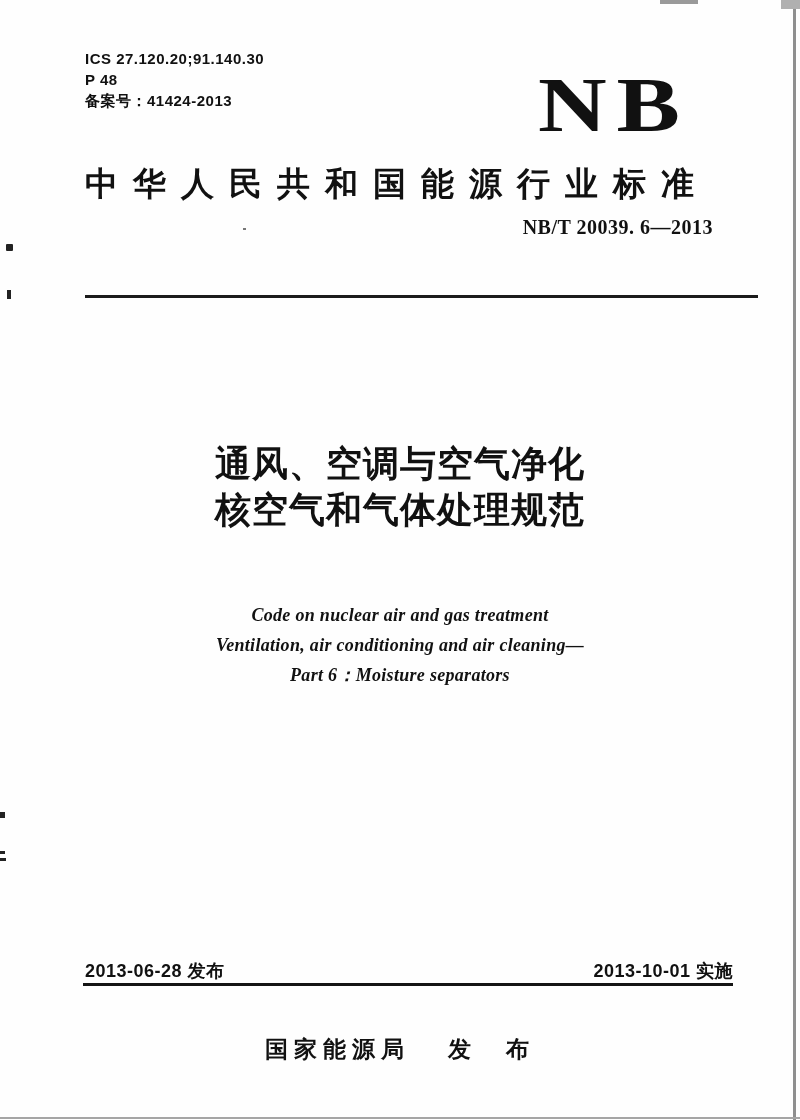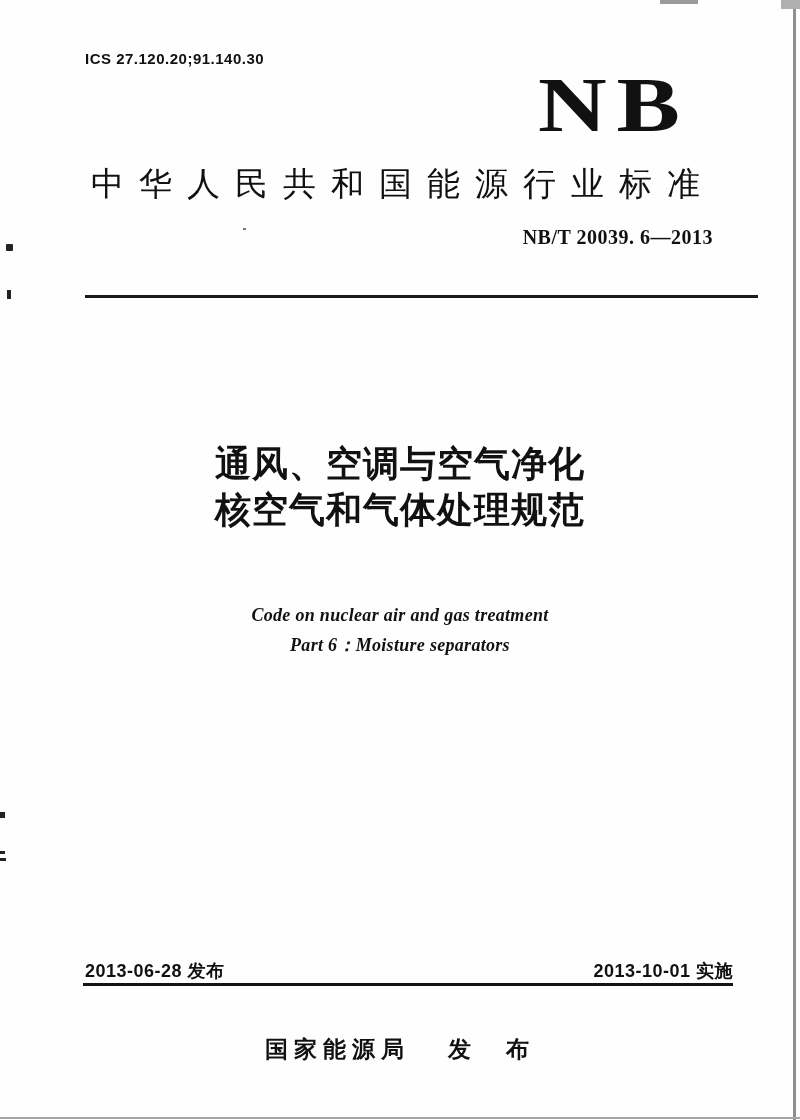--- a/index.html
+++ b/index.html
@@ -36,31 +36,31 @@
     line-height: 1;
     letter-spacing: 8px;
     transform: scaleX(1.22);
     transform-origin: left center;
     white-space: nowrap;
   }
 
   
   .std-label {
     position: absolute;
-    left: 91px;
+    left: 85px;
     top: 162px;
     font-size: 33px;
-    font-weight: 400;
+    font-weight: 700;
     letter-spacing: 15px;
     white-space: nowrap;
   }
   .std-number {
     position: absolute;
     right: 87px;
-    top: 226px;
+    top: 216px;
     font-family: "Liberation Serif", serif;
     font-weight: 700;
     font-size: 20px;
     letter-spacing: 0.5px;
     white-space: nowrap;
   }
   .masthead-rule {
     position: absolute;
     left: 85px;
     top: 295px;
@@ -177,35 +177,38 @@
   .mark-e { left: 0;    top: 858px; width: 6px; height: 3px; }
   .mark-f { left: 243px; top: 228px; width: 3px; height: 2px; background:#777; }
 </style>
 </head>
 <body>
 
 <div class="page">
 
   <div class="meta">
     <div>ICS 27.120.20;91.140.30</div>
+    <div>P 48</div>
+    <div>备案号：41424-2013</div>
   </div>
 
   <div class="nb-logo">NB</div>
 
   <div class="std-label">中华人民共和国能源行业标准</div>
   <div class="std-number">NB/T 20039. 6—2013</div>
   <div class="masthead-rule"></div>
 
   <div class="title-cn">
     <div>通风、空调与空气净化</div>
     <div>核空气和气体处理规范</div>
   </div>
 
   <div class="title-en">
     <div>Code on nuclear air and gas treatment</div>
+    <div>Ventilation, air conditioning and air cleaning—</div>
     <div>Part 6：Moisture separators</div>
   </div>
 
   <div class="dates">
     <span>2013-06-28 发布</span>
     <span>2013-10-01 实施</span>
   </div>
   <div class="dates-rule"></div>
 
   <div class="publisher-row">

